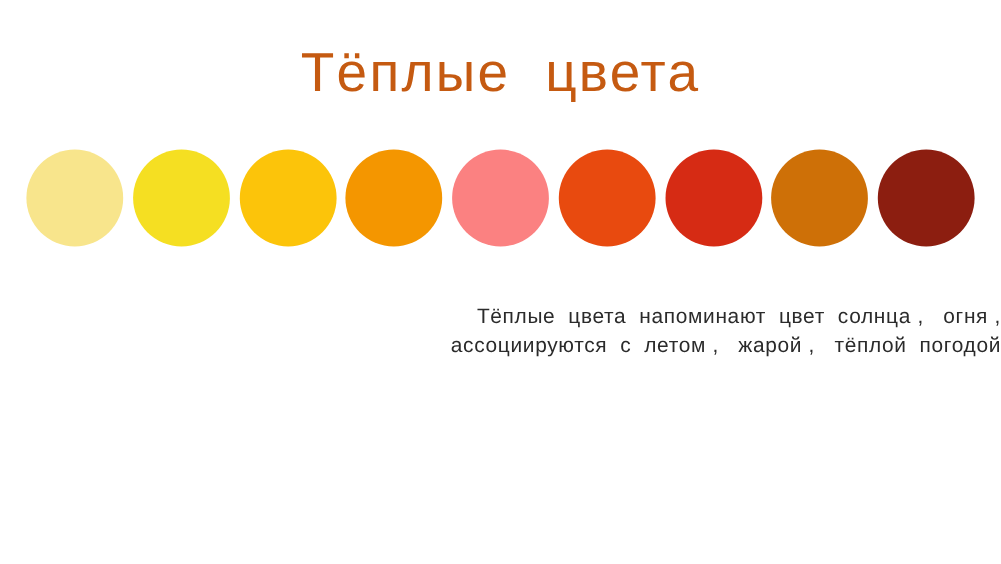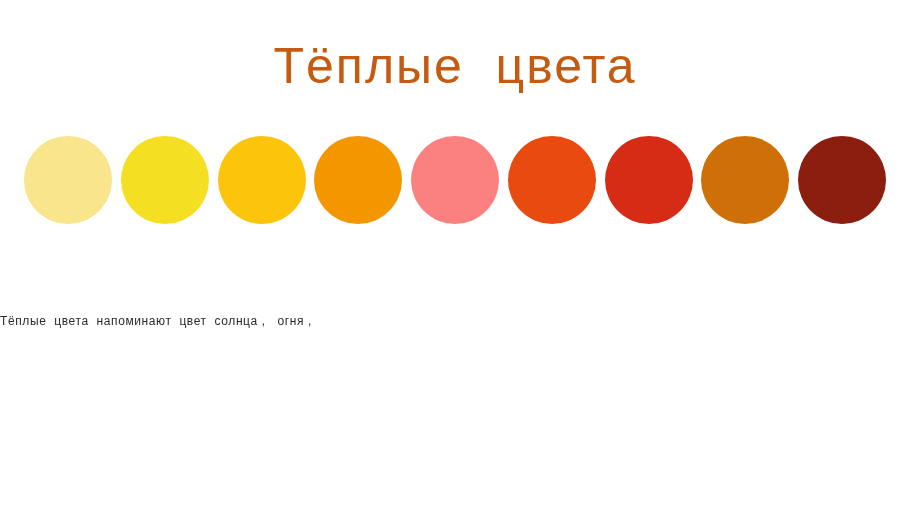--- a/index.html
+++ b/index.html
@@ -57,26 +57,25 @@
     border-radius: 50%;
     flex: 0 0 auto;
   }
 
   
   .body-text {
     position: absolute;
     left: 0;
     top: 276px;
     width: 910px;
-    text-align: left;
-    font-size: 12px;
+    text-align: right;
+    font-size: 19px;
     line-height: 26px;
     color: #2B2B2B;
     letter-spacing: 0.6px;
-    margin-top: 32px;
   }
   .body-line {
     display: block;
     white-space: pre;
   }
 </style>
 </head>
 <body>
 
 <div class="slide" style="background: rgb(255, 255, 255);">
@@ -90,15 +89,16 @@
     <div class="swatch" style="background: rgb(244, 150, 0);"></div>
     <div class="swatch" style="background: rgb(251, 129, 129);"></div>
     <div class="swatch" style="background: rgb(232, 74, 15);"></div>
     <div class="swatch" style="background: rgb(214, 43, 20);"></div>
     <div class="swatch" style="background: rgb(206, 112, 7);"></div>
     <div class="swatch" style="background: rgb(140, 30, 16);"></div>
   </div>
 
   <div class="body-text" style="color: rgb(43, 43, 43);">
     <span class="body-line">Тёплые  цвета  напоминают  цвет  солнца ,   огня ,</span>
+    <span class="body-line">ассоциируются  с  летом ,   жарой ,   тёплой  погодой</span>
   </div>
 
 </div>
 
 </body></html>

